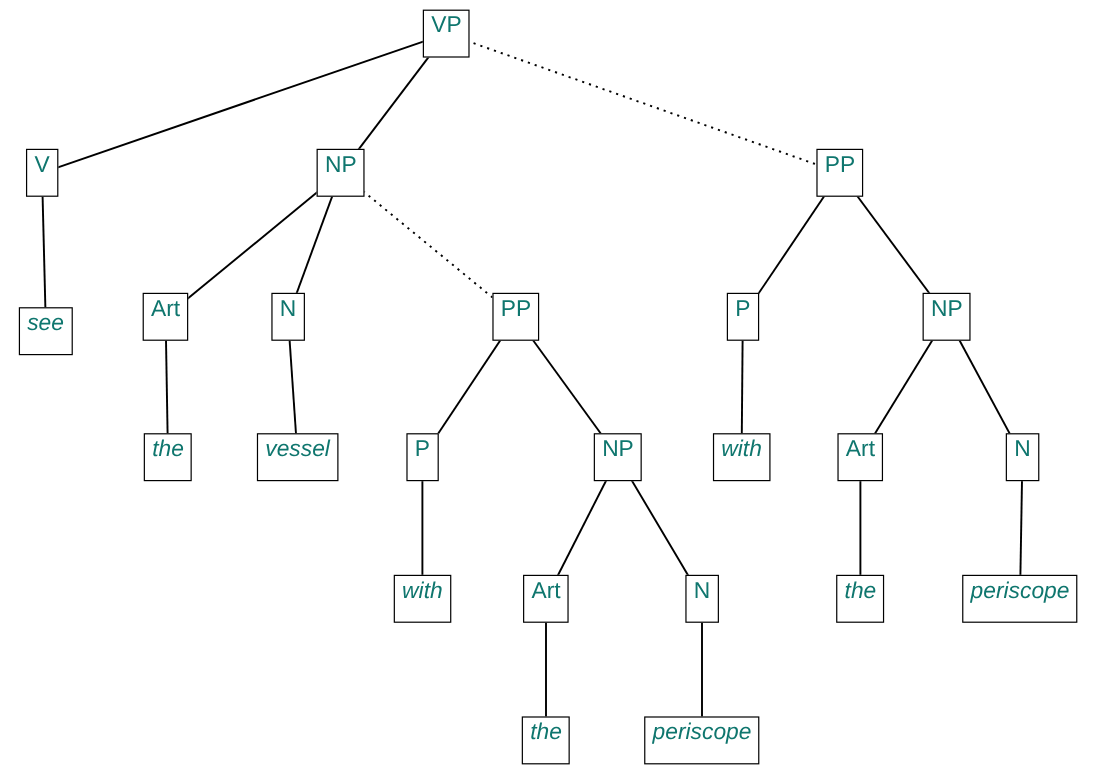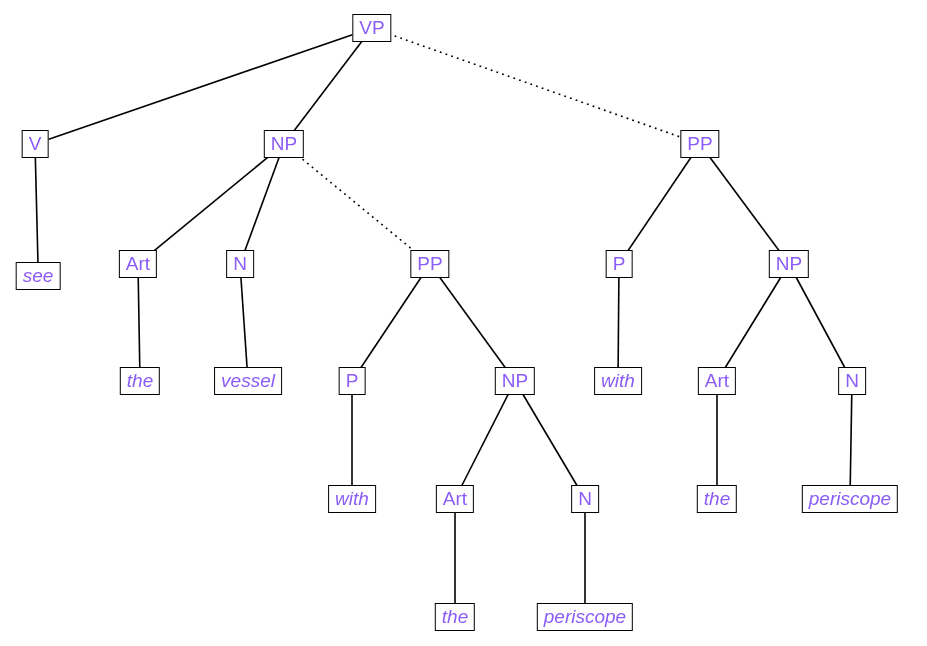--- a/index.html
+++ b/index.html
@@ -20,24 +20,24 @@
     left: 0;
     top: 0;
     width: 927px;
     height: 646px;
   }
   .node {
     position: absolute;
     transform: translate(-50%, -50%);
     background: #ffffff;
     border: 1.6px solid #000000;
-    padding: 1px 6px 2px 6px;
+    padding: 1px 6px 14px 6px;
     font-size: 19px;
     line-height: 23px;
-    color: #8b5cf6;
+    color: #0f766e;
     white-space: nowrap;
     text-align: right;
     box-sizing: border-box;
   }
   .node.italic {
     font-style: italic;
   }
 </style>
 </head>
 <body>

